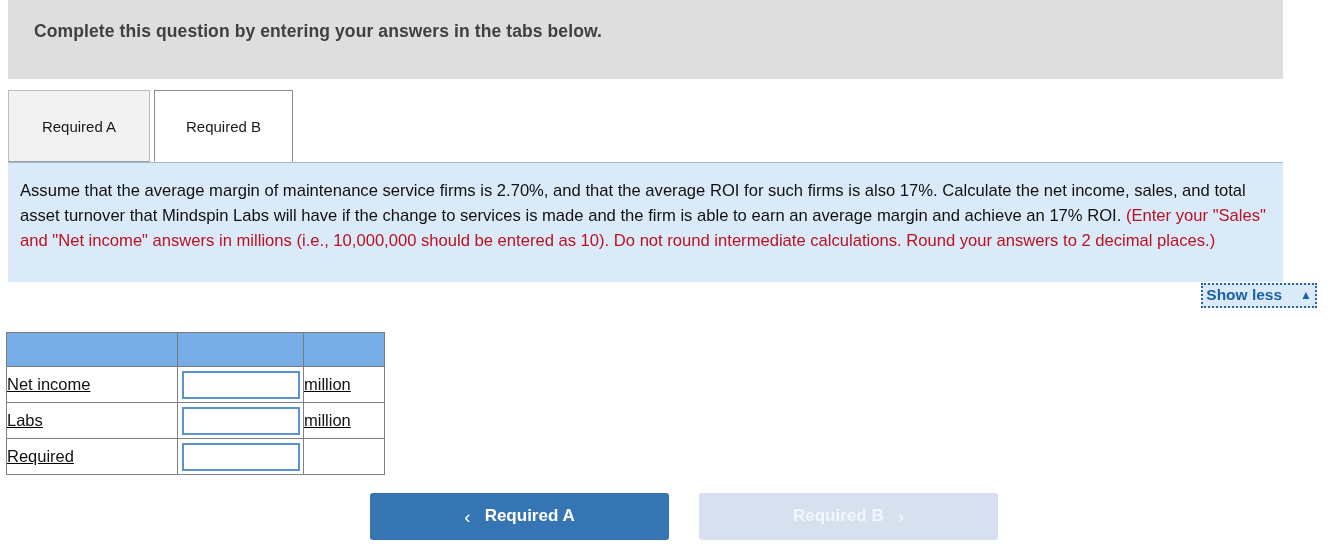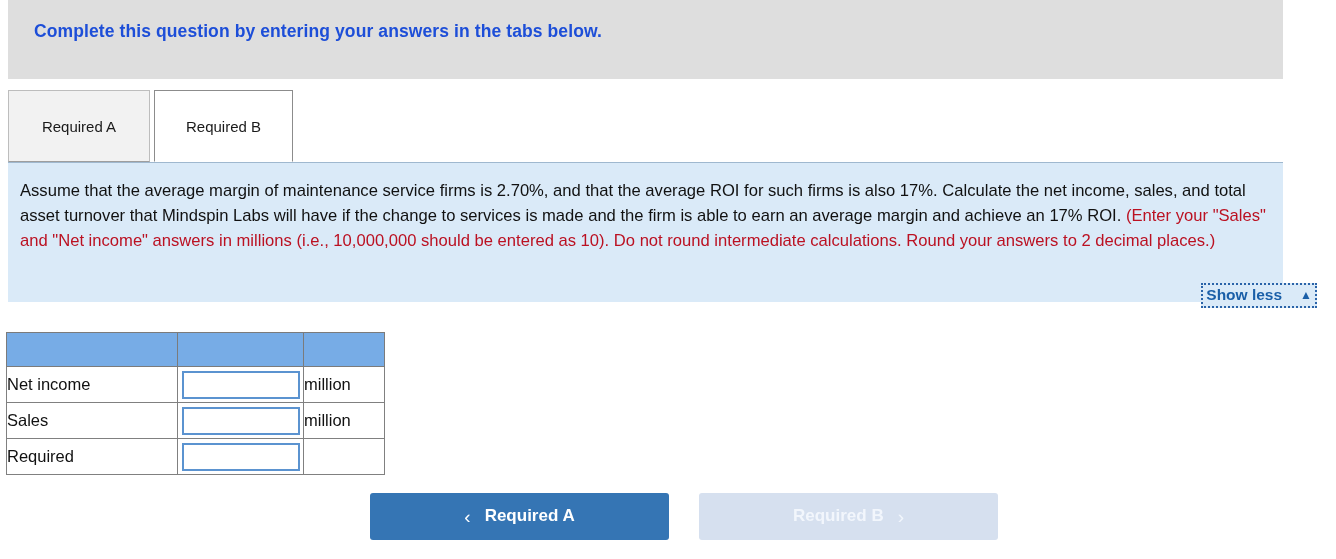--- a/index.html
+++ b/index.html
@@ -26,21 +26,21 @@
     background: #dedede;
     box-sizing: border-box;
   }
   .banner-title {
     position: absolute;
     left: 26px;
     top: 21px;
     font-size: 17.5px;
     font-weight: bold;
     letter-spacing: 0.1px;
-    color: #1d4ed8;
+    color: #404040;
     white-space: nowrap;
   }
 
   
   .tabstrip {
     position: absolute;
     left: 8px;
     top: 90px;
     width: 1275px;
     height: 73px;
@@ -73,21 +73,21 @@
     border-bottom: 1px solid #ffffff;
     z-index: 3;
   }
 
   
   .qpanel {
     position: absolute;
     left: 8px;
     top: 162px;
     width: 1275px;
-    height: 140px;
+    height: 120px;
     background: #daeaf8;
     border-top: 1px solid #9fb8cf;
     box-sizing: border-box;
   }
   .qtext {
     position: absolute;
     left: 12px;
     top: 15px;
     width: 1250px;
     font-size: 16.6px;
@@ -120,20 +120,21 @@
     margin-left: 1px;
   }
 
   
   .atable {
     position: absolute;
     left: 6px;
     top: 332px;
     border-collapse: collapse;
     background: #ffffff;
+    text-decoration: underline;
   }
   .atable td {
     border: 1px solid #808080;
     padding: 0;
     height: 35px;
     font-size: 16.5px;
     color: #111111;
     background: #ffffff;
     vertical-align: middle;
   }
@@ -251,21 +252,21 @@
 
     <tr>
       <td class="cell-label">Net income</td>
       <td class="cell-input">
         <input class="ansinput" type="text" value="" style="">
       </td>
       <td class="cell-unit">million</td>
     </tr>
 
     <tr>
-      <td class="cell-label">Sales</td>
+      <td class="cell-label">Labs</td>
       <td class="cell-input">
         <input class="ansinput" type="text" value="" style="">
       </td>
       <td class="cell-unit">million</td>
     </tr>
 
     <tr>
       <td class="cell-label">Required</td>
       <td class="cell-input">
         <input class="ansinput" type="text" value="" style="">

